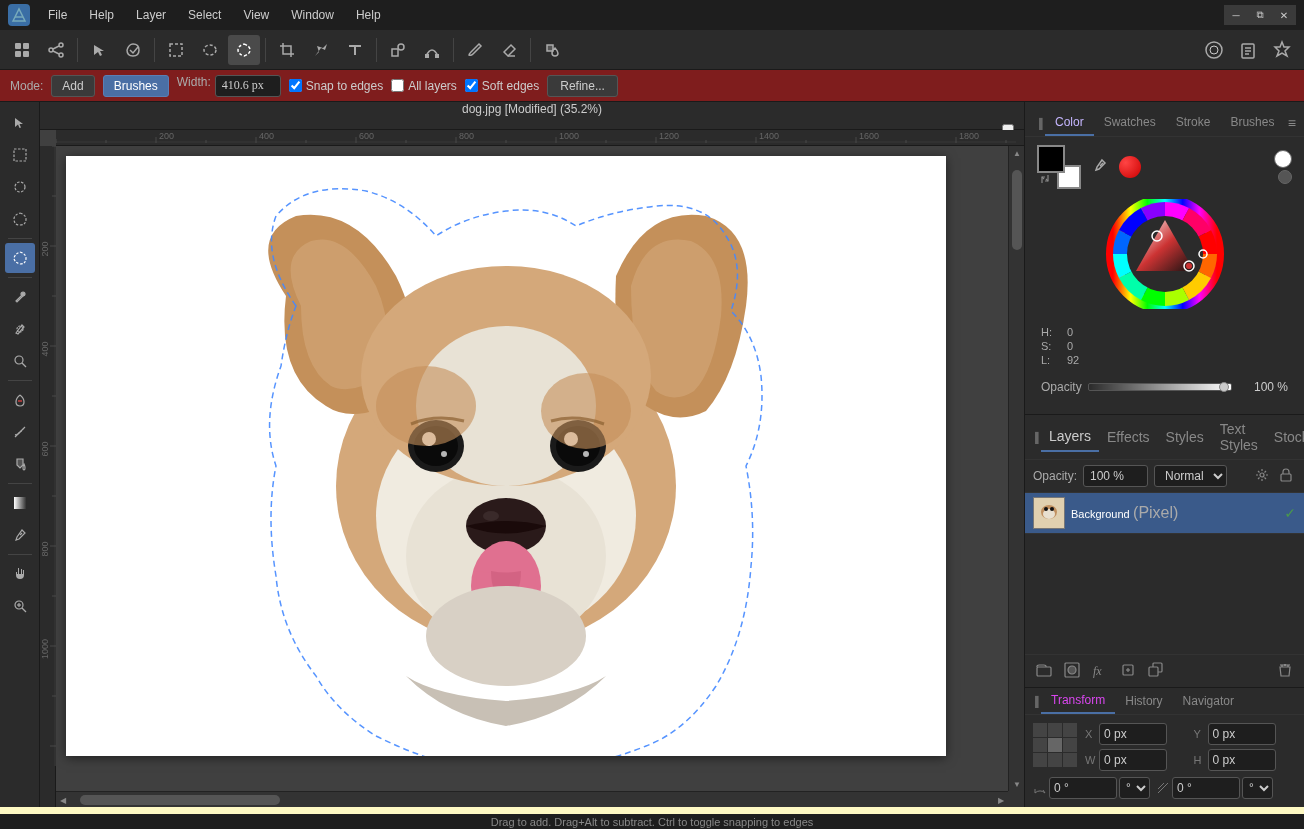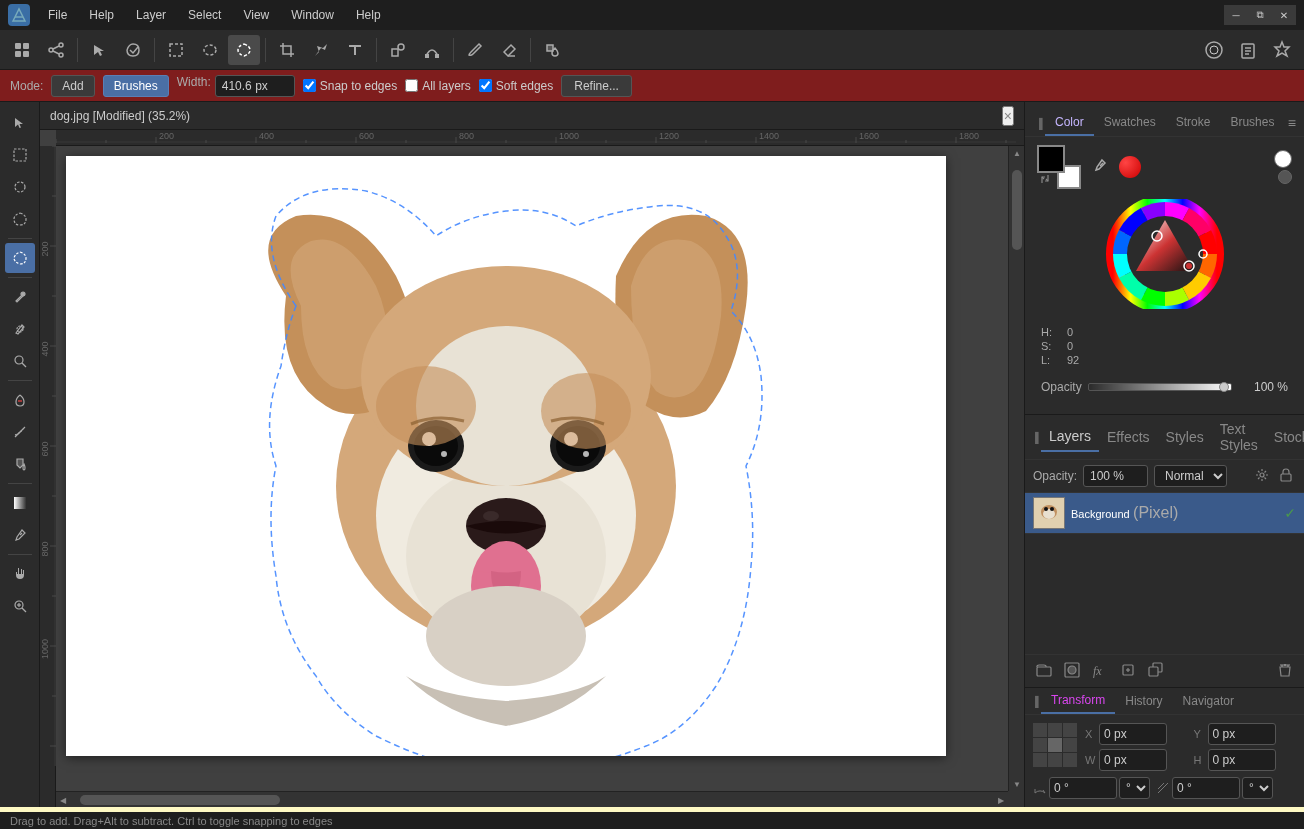--- a/index.html
+++ b/index.html
@@ -31,21 +31,21 @@
     .main-area { flex: 1; display: flex; overflow: hidden; }
 
     
     .left-tools { width: 40px; background: #2b2b2b; border-right: 1px solid #1a1a1a; display: flex; flex-direction: column; align-items: center; padding: 6px 0; gap: 2px; }
     .tool-btn { width: 30px; height: 30px; background: transparent; border: none; color: #ccc; cursor: pointer; display: flex; align-items: center; justify-content: center; border-radius: 3px; font-size: 14px; }
     .tool-btn.active { background: #4a6fa5; color: white; }
     .tool-sep { width: 24px; height: 1px; background: #444; margin: 2px 0; }
 
     
     .canvas-area { flex: 1; background: #404040; display: flex; flex-direction: column; overflow: hidden; position: relative; }
-    .canvas-tab { height: 28px; background: #2b2b2b; border-bottom: 1px solid #1a1a1a; display: flex; align-items: center; padding: 0 10px; gap: 8px; font-size: 12px; color: #ccc; }
+    .canvas-tab { height: 28px; background: #2b2b2b; border-bottom: 1px solid #1a1a1a; display: flex; align-items: center; padding: 0 10px; gap: 8px; font-size: 12px; color: #ccc; flex-direction: column; }
     .canvas-tab-name { color: #ccc; font-size: 12px; }
     .canvas-tab-close { color: #888; cursor: pointer; font-size: 14px; margin-left: auto; }
 
     
     .right-panel { width: 280px; background: #2b2b2b; border-left: 1px solid #1a1a1a; display: flex; flex-direction: column; overflow: hidden; }
 
     
     .color-panel { border-bottom: 1px solid #1a1a1a; padding: 8px 0; }
     .panel-tabs { display: flex; align-items: center; padding: 0 8px; gap: 0; border-bottom: 1px solid #333; }
     .panel-tab { padding: 5px 10px; font-size: 12px; color: #888; cursor: pointer; border-bottom: 2px solid transparent; }
@@ -87,21 +87,21 @@
     .angle-input { background: #1e1e1e; border: 1px solid #555; color: #ccc; padding: 2px 4px; border-radius: 3px; width: 70px; font-size: 12px; height: 22px; }
     .angle-dropdown { background: #1e1e1e; border: 1px solid #555; color: #ccc; padding: 2px; border-radius: 3px; font-size: 12px; height: 22px; }
 
     
     ::-webkit-scrollbar { width: 8px; height: 8px; }
     ::-webkit-scrollbar-track { background: #2b2b2b; }
     ::-webkit-scrollbar-thumb { background: #555; border-radius: 4px; }
 
     .panel-collapse-btn { width: 12px; height: 100%; display: flex; align-items: center; justify-content: center; color: #666; cursor: pointer; font-size: 10px; flex-shrink: 0; }
 
-    .bottom-status { height: 22px; background: #1e1e1e; border-top: 5px solid #fef9c3; display: flex; align-items: center; padding: 0 10px; font-size: 11px; color: #888; }
+    .bottom-status { height: 22px; background: #1e1e1e; border-top: 7px solid #fef9c3; display: flex; align-items: center; padding: 0 10px; font-size: 11px; color: #888; justify-content: center; }
 
     
     .window-controls { display: flex; gap: 0; }
     .win-btn { width: 24px; height: 20px; background: #3a3a3a; border: none; color: #ccc; cursor: pointer; display: flex; align-items: center; justify-content: center; font-size: 10px; }
 
     .menu-bar-right { margin-left: auto; display: flex; align-items: center; }
 
     .canvas-ruler-top { height: 16px; background: #2b2b2b; border-bottom: 1px solid #1a1a1a; }
     .canvas-ruler-left { width: 16px; background: #2b2b2b; border-right: 1px solid #1a1a1a; flex-shrink: 0; }
 
@@ -254,21 +254,21 @@
     </svg>
   </button>
 </div>
 
 <div class="options-bar">
   <span class="options-label">Mode:</span>
   <button class="options-btn">Add</button>
   <button class="options-btn active">Brushes</button>
   <div class="options-input-group">
     <span class="options-label">Width:</span>
-    <input class="options-input" value="410.6 px" style="width: 80px;">
+    <input class="options-input" value="410.6 px" style="width: 66px; font-family: Liberation Serif, serif;">
   </div>
   <label class="options-check">
     <input type="checkbox" checked="" style=""> 
       <span>Snap to edges</span>
   </label>
   <label class="options-check">
     <input type="checkbox" style=""> 
       <span>All layers</span>
   </label>
   <label class="options-check">

